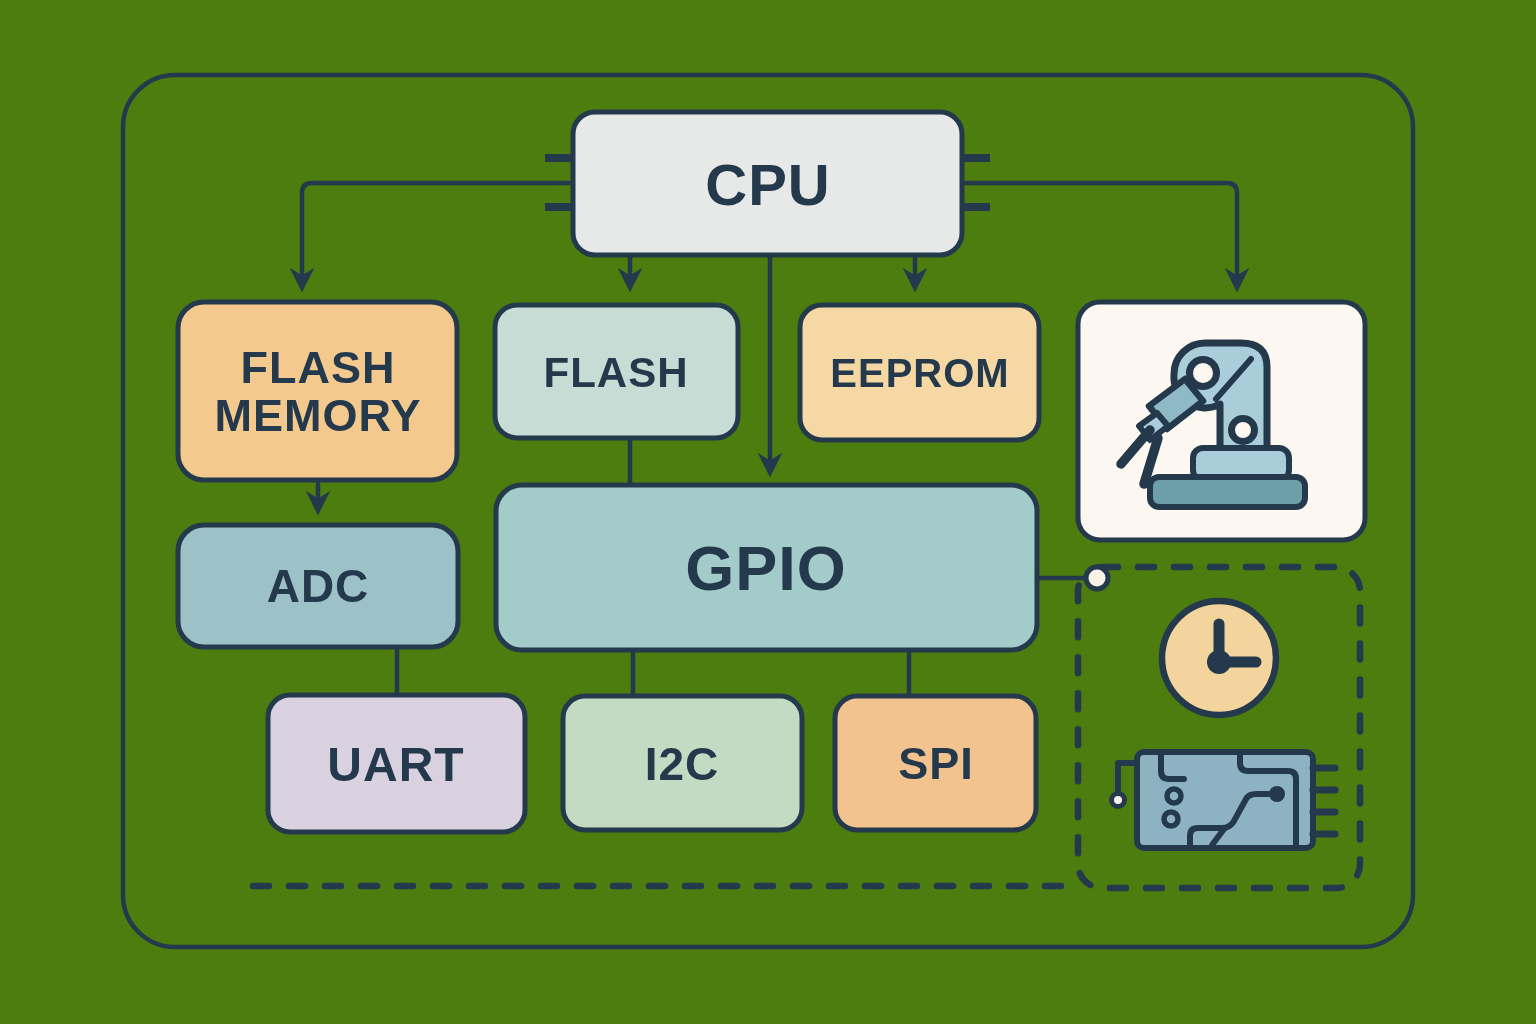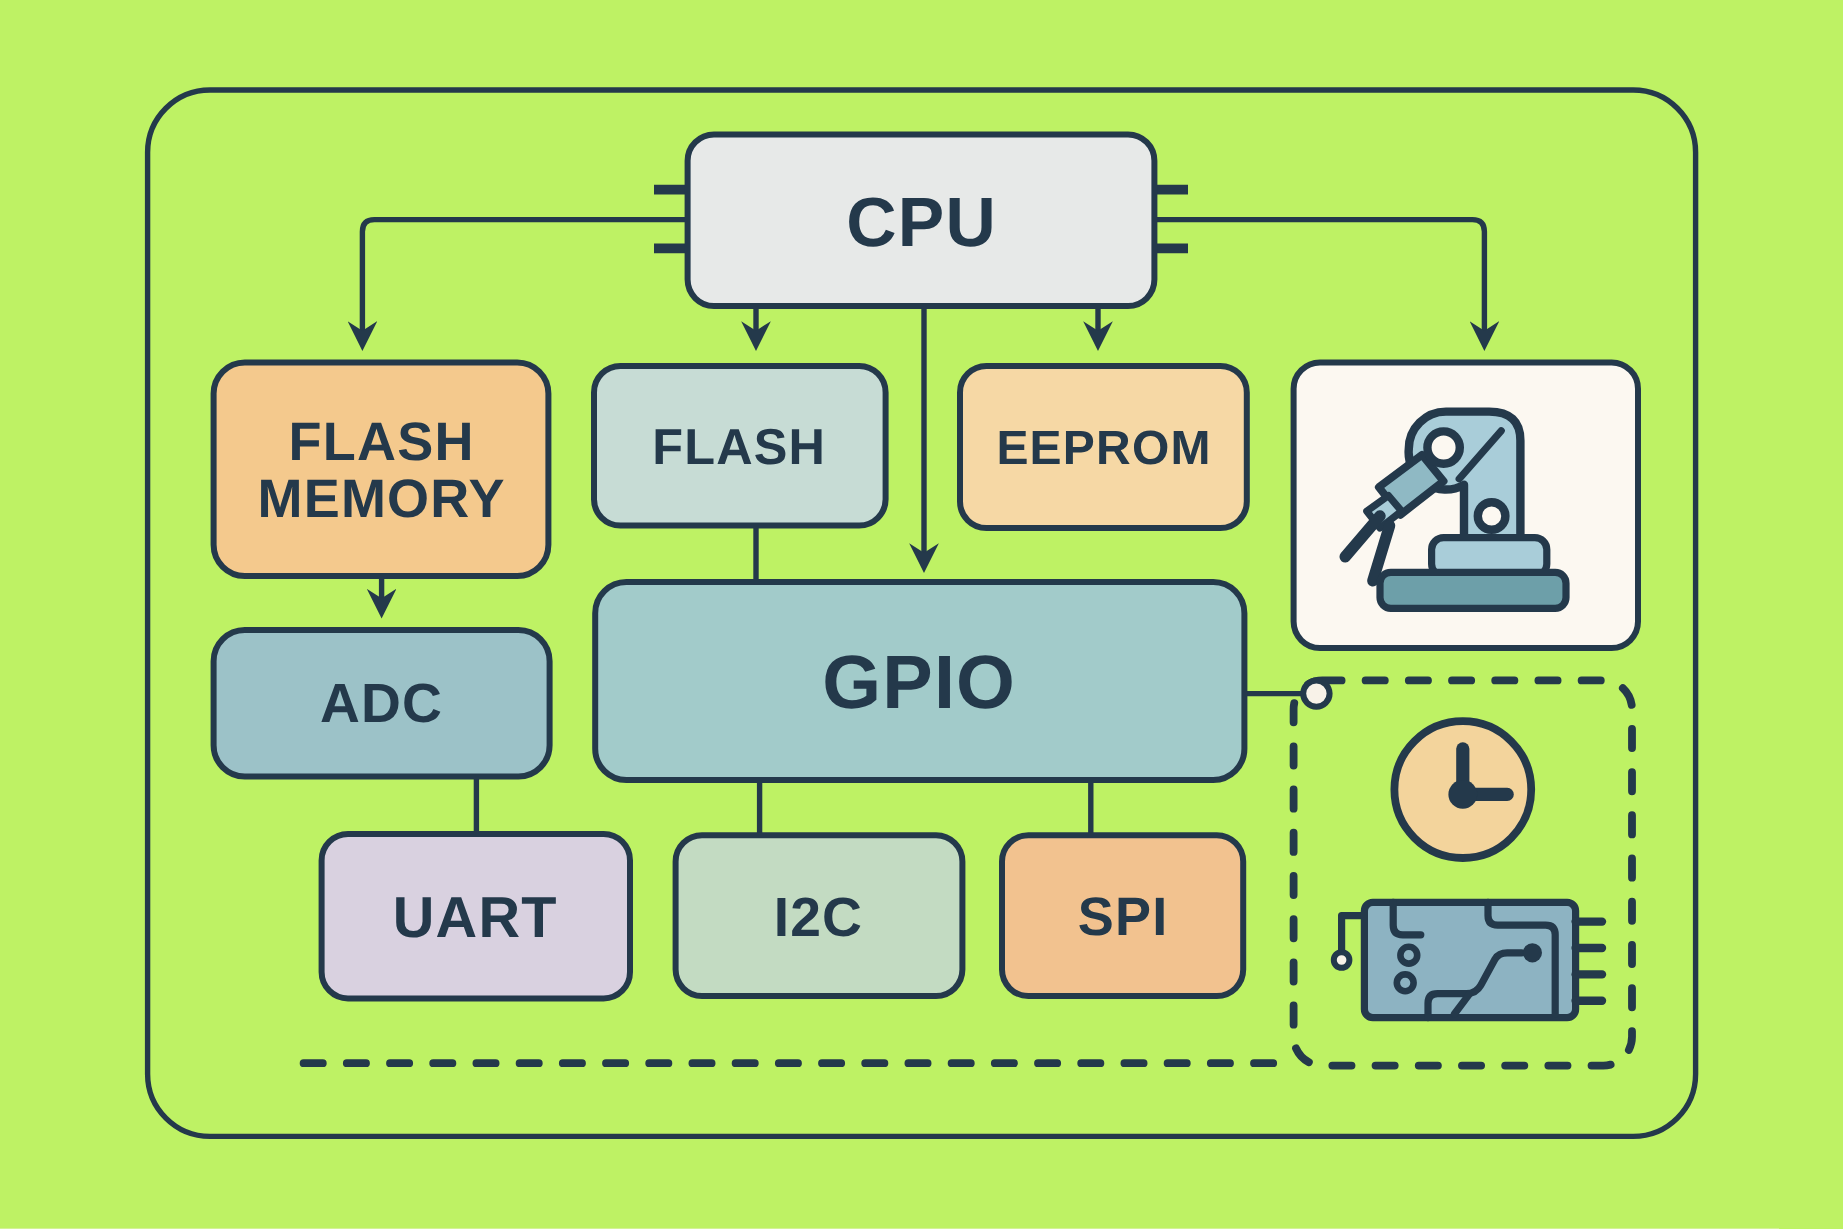--- a/index.html
+++ b/index.html
@@ -1,16 +1,16 @@
 <!DOCTYPE html>
 <html><head>
 <meta charset="utf-8">
 <style>
   html,body{margin:0;padding:0;background:#f8f2e8;}
-  .stage{width:1536px;height:1024px;position:relative;background:#bef264;overflow:hidden;}
+  .stage{width:1536px;height:1024px;position:relative;background:#4d7c0f;overflow:hidden;}
   svg{display:block;}
   .label{fill:#24394b;font-family:"Liberation Sans","DejaVu Sans",sans-serif;font-weight:700;letter-spacing:1px;}
   .ln{stroke:#24394b;fill:none;stroke-width:4.5;}
   .box{stroke:#24394b;stroke-width:5;}
   .pin{stroke:#24394b;stroke-width:8;stroke-linecap:butt;}
   .dash{stroke:#24394b;fill:none;stroke-width:6.5;stroke-dasharray:16 20;stroke-linecap:round;}
   .ink-fill{fill:#24394b;}
   .icon-ln{stroke:#24394b;fill:none;stroke-width:6;stroke-linecap:round;stroke-linejoin:round;}
 </style>
 </head>

